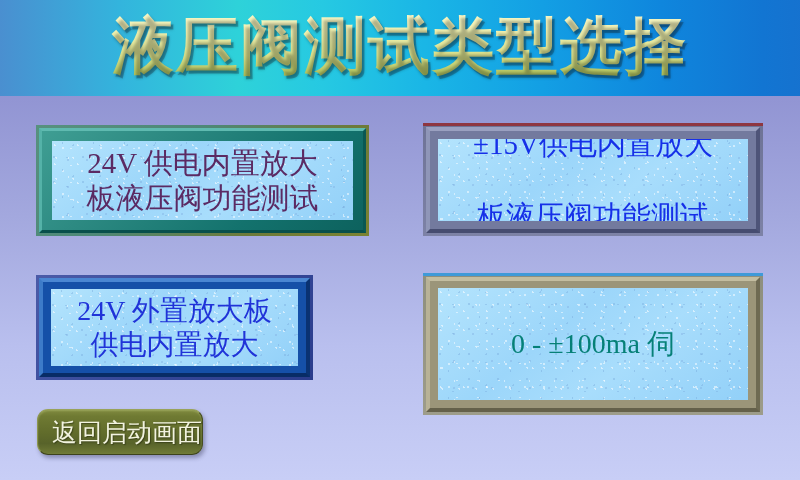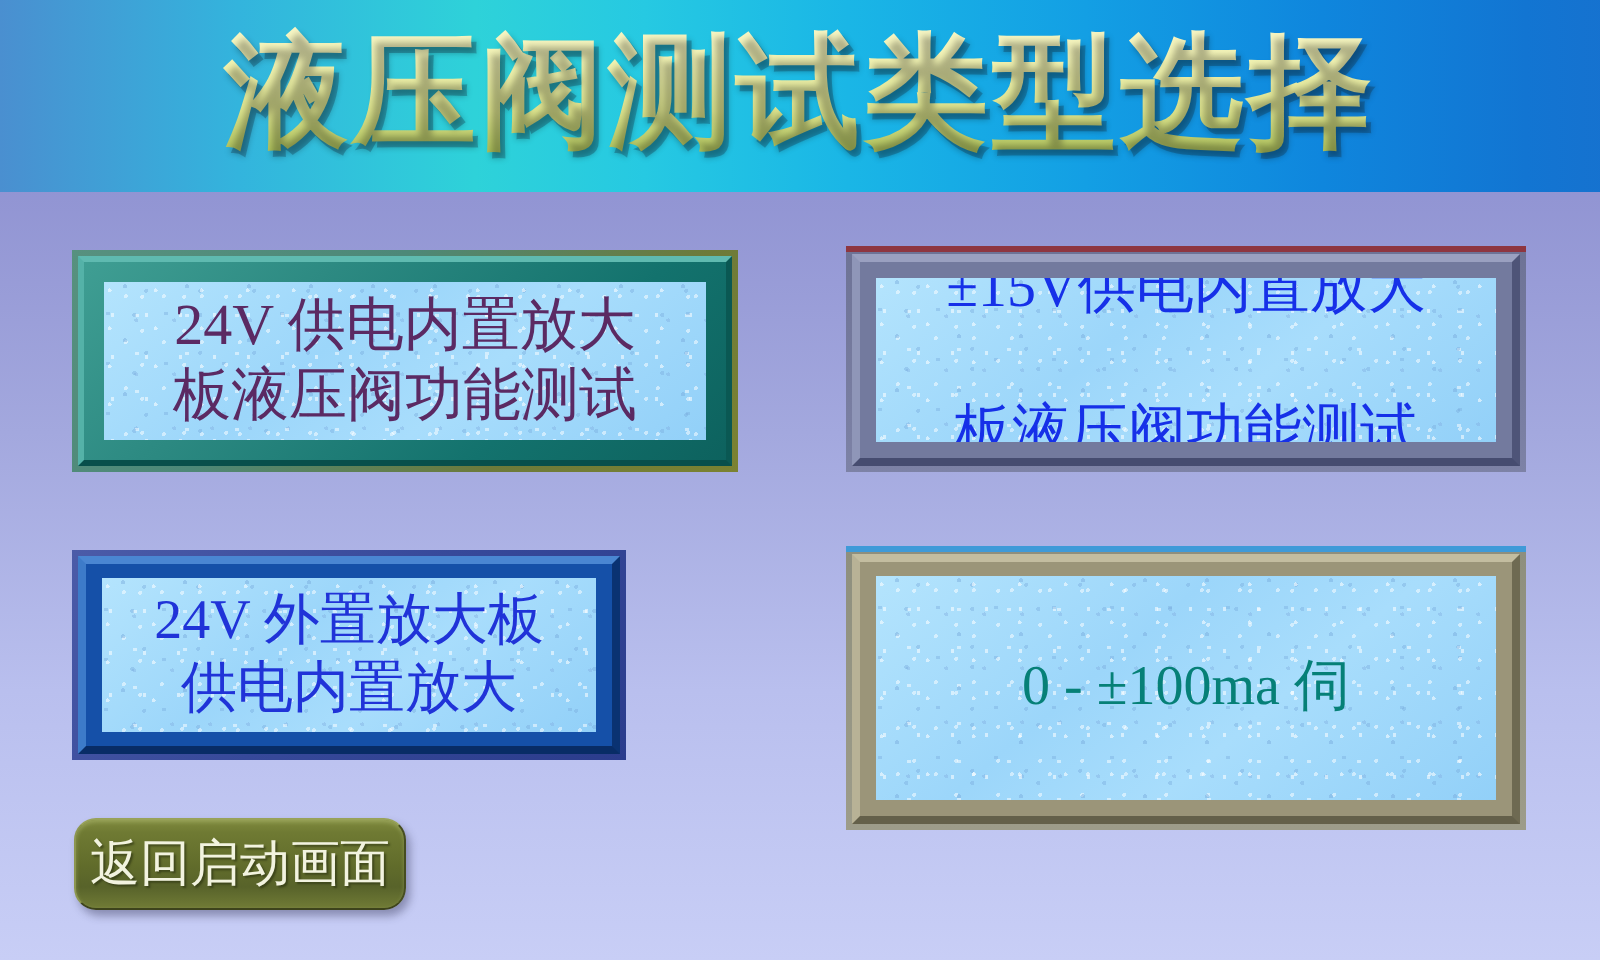--- a/index.html
+++ b/index.html
@@ -208,21 +208,21 @@
     border-radius: 11px;
     box-sizing: border-box;
     background: linear-gradient(to bottom, #7f8a3e 0%, #6f7a33 14%, #616c2b 52%, #58632a 76%, #707b36 100%);
     border-top: 1px solid #98a25a;
     border-left: 1px solid #8c9650;
     border-right: 1px solid #464d20;
     border-bottom: 1px solid #3d431c;
     box-shadow: 2px 3px 4px rgba(40,40,70,0.38), inset 0 1px 2px rgba(220,230,160,0.30);
     display: flex;
     align-items: center;
-    justify-content: center;
+    justify-content: flex-end;
     cursor: pointer;
   }
   #return-button .ln {
     color: #f2f3df;
     font-size: 25px;
     line-height: 1;
     letter-spacing: 0px;
     white-space: nowrap;
     text-shadow: 1px 1px 1px rgba(30,35,10,0.5);
   }

